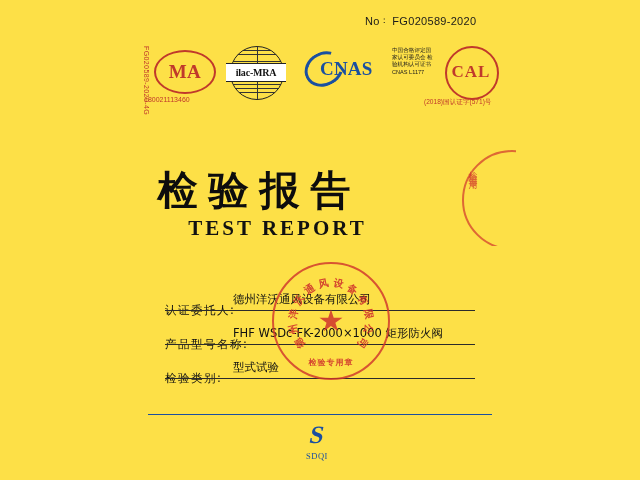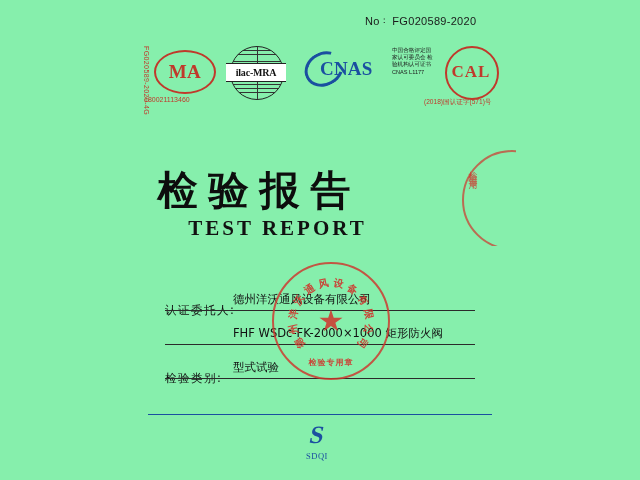--- a/index.html
+++ b/index.html
@@ -10,21 +10,21 @@
     width: 640px;
     height: 480px;
     background: #ffffff;
     font-family: "Liberation Sans", sans-serif;
     overflow: hidden;
   }
   .page {
     position: relative;
     width: 640px;
     height: 480px;
-    background: #86efac;
+    background: #fde047;
     box-sizing: border-box;
   }
 
   
   .doc-no {
     position: absolute;
     top: 14px;
     left: 365px;
     font-size: 11px;
     color: #1a1a1a;
@@ -469,20 +469,21 @@
   <div class="title-cn">检验报告</div>
   <div class="title-en">TEST REPORT</div>
 
   <div class="fields">
     <div class="field">
       <span class="lbl">认证委托人:</span>
       <span class="val">德州洋沃通风设备有限公司</span>
       <div class="rule"></div>
     </div>
     <div class="field">
+      <span class="lbl">产品型号名称:</span>
       <span class="val">FHF WSDc-FK-2000×1000 矩形防火阀</span>
       <div class="rule"></div>
     </div>
     <div class="field">
       <span class="lbl">检验类别:</span>
       <span class="val">型式试验</span>
       <div class="rule"></div>
     </div>
   </div>
 

